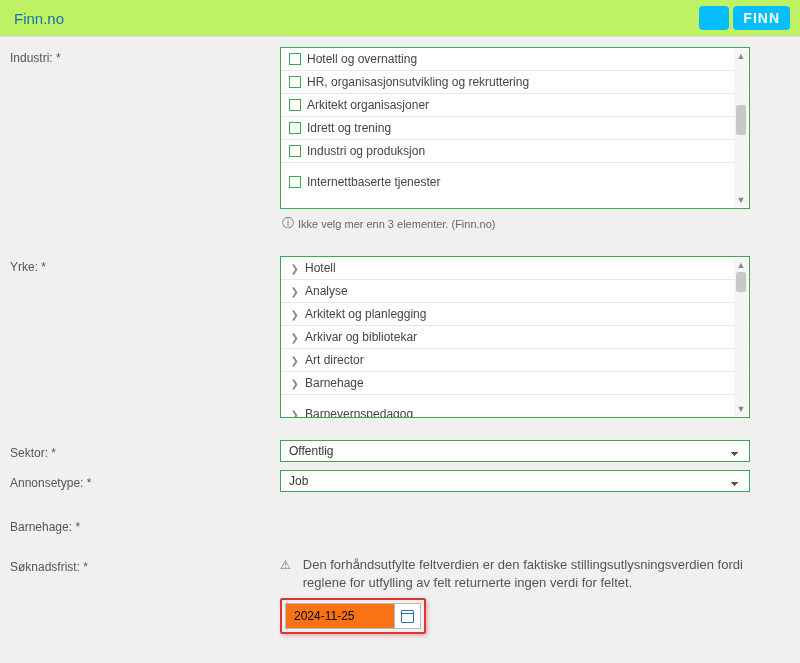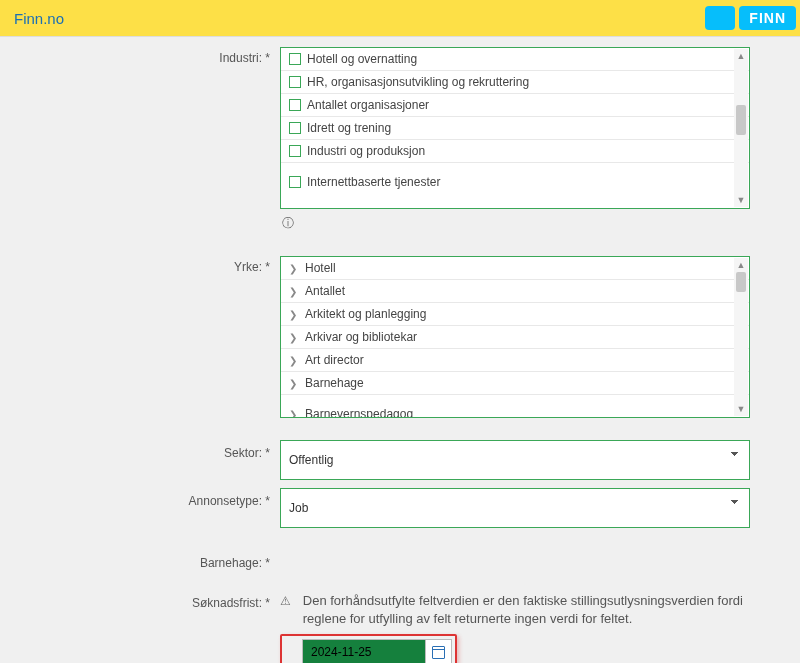--- a/index.html
+++ b/index.html
@@ -9,22 +9,22 @@
     background: #f0f0f0;
     color: #333;
     width: 800px;
     height: 663px;
     overflow: hidden;
   }
   .header {
     display: flex;
     justify-content: space-between;
     align-items: center;
-    padding: 6px 4px 6px 14px;
-    background: #fde047;
+    padding: 6px 10px 6px 14px;
+    background: #bef264;
     border-bottom: 1px solid #ddd;
   }
   .header-title {
     color: #1a6fb4;
     font-size: 15px;
   }
   .logo-wrap {
     display: flex;
     gap: 4px;
     align-items: center;
@@ -50,38 +50,38 @@
   .form-area {
     padding: 10px 50px 10px 10px;
   }
   .form-row {
     display: flex;
     margin-bottom: 8px;
     align-items: flex-start;
   }
   .label-col {
     width: 270px;
-    text-align: right;
     padding-right: 10px;
     padding-top: 4px;
     color: #555;
     font-size: 12px;
   }
   .label-col.mid { padding-top: 6px; }
   .field-col {
     flex: 1;
     min-width: 0;
   }
   .listbox {
     border: 1px solid #3aa757;
     background: #fff;
     position: relative;
   }
   .listbox-inner {
     overflow-y: auto;
+    text-align: right;
   }
   .industri-box { height: 160px; }
   .yrke-box { height: 160px; }
   .listbox::-webkit-scrollbar { width: 14px; }
   .list-item {
     padding: 4px 8px;
     border-bottom: 1px solid #e8e8e8;
     display: flex;
     align-items: center;
     gap: 6px;
@@ -141,21 +141,21 @@
     display: flex;
     align-items: center;
     gap: 4px;
   }
   .hint-icon::before { content: "ⓘ"; font-size: 12px; color: #666; }
   .warn-icon::before { content: "⚠"; font-size: 12px; color: #666; }
   .select-box, .text-input {
     width: 100%;
     border: 1px solid #3aa757;
     background: #fff;
-    padding: 12px 8px;
+    padding: 3px 8px;
     font-size: 12px;
     color: #333;
     font-family: inherit;
   }
   .select-box {
     appearance: none;
     -webkit-appearance: none;
     background-image: linear-gradient(45deg, transparent 50%, #555 50%), linear-gradient(135deg, #555 50%, transparent 50%);
     background-position: calc(100% - 14px) 11px, calc(100% - 10px) 11px;
     background-size: 4px 4px, 4px 4px;
@@ -172,25 +172,24 @@
   }
   .date-wrap {
     display: inline-flex;
     border: 2px solid #d33;
     box-shadow: 2px 2px 4px rgba(211,51,51,0.3);
     padding: 3px;
     border-radius: 2px;
   }
   .date-input {
     border: 1px solid #bbb;
-    background: #15803d;
+    background: #f97316;
     padding: 5px 8px;
     font-size: 12px;
-    width: 124px;
-    margin-left: 17px;
+    width: 110px;
   }
   .cal-btn {
     border: 1px solid #bbb;
     border-left: none;
     background: #fff;
     width: 26px;
     display: flex;
     align-items: center;
     justify-content: center;
     cursor: pointer;
@@ -232,21 +231,21 @@
             <div class="list-item">
               <span class="cb"></span>
               <span>Hotell og overnatting</span>
             </div>
             <div class="list-item">
               <span class="cb"></span>
               <span>HR, organisasjonsutvikling og rekruttering</span>
             </div>
             <div class="list-item">
               <span class="cb"></span>
-              <span>Antallet organisasjoner</span>
+              <span>Arkitekt organisasjoner</span>
             </div>
             <div class="list-item">
               <span class="cb"></span>
               <span>Idrett og trening</span>
             </div>
             <div class="list-item">
               <span class="cb"></span>
               <span>Industri og produksjon</span>
             </div>
             <div class="list-item">
@@ -257,38 +256,39 @@
         <div class="scrollbar-v">
           <div class="sb-arrow">▲</div>
           <div class="sb-track">
               <div class="sb-thumb" style="top:42px;height:30px"></div>
             </div>
           <div class="sb-arrow">▼</div>
         </div>
       </div>
       <div class="hint">
         <span class="hint-icon"></span>
+        <span>Ikke velg mer enn 3 elementer. (Finn.no)</span>
       </div>
     </div>
   </div>
 
   <div class="spacer-lg"></div>
 
   <div class="form-row">
     <div class="label-col">Yrke: *</div>
     <div class="field-col">
       <div class="listbox">
         <div class="listbox-inner yrke-box" id="yrke-items">
             <div class="list-item">
               <span class="chev">❯</span>
               <span>Hotell</span>
             </div>
             <div class="list-item">
               <span class="chev">❯</span>
-              <span>Antallet</span>
+              <span>Analyse</span>
             </div>
             <div class="list-item">
               <span class="chev">❯</span>
               <span>Arkitekt og planlegging</span>
             </div>
             <div class="list-item">
               <span class="chev">❯</span>
               <span>Arkivar og bibliotekar</span>
             </div>
             <div class="list-item">

